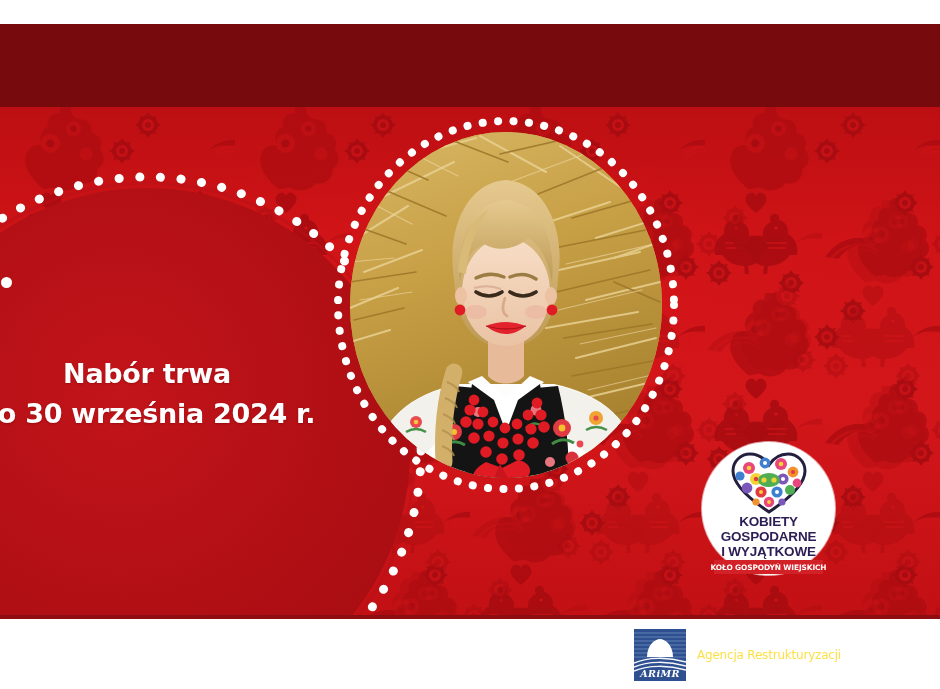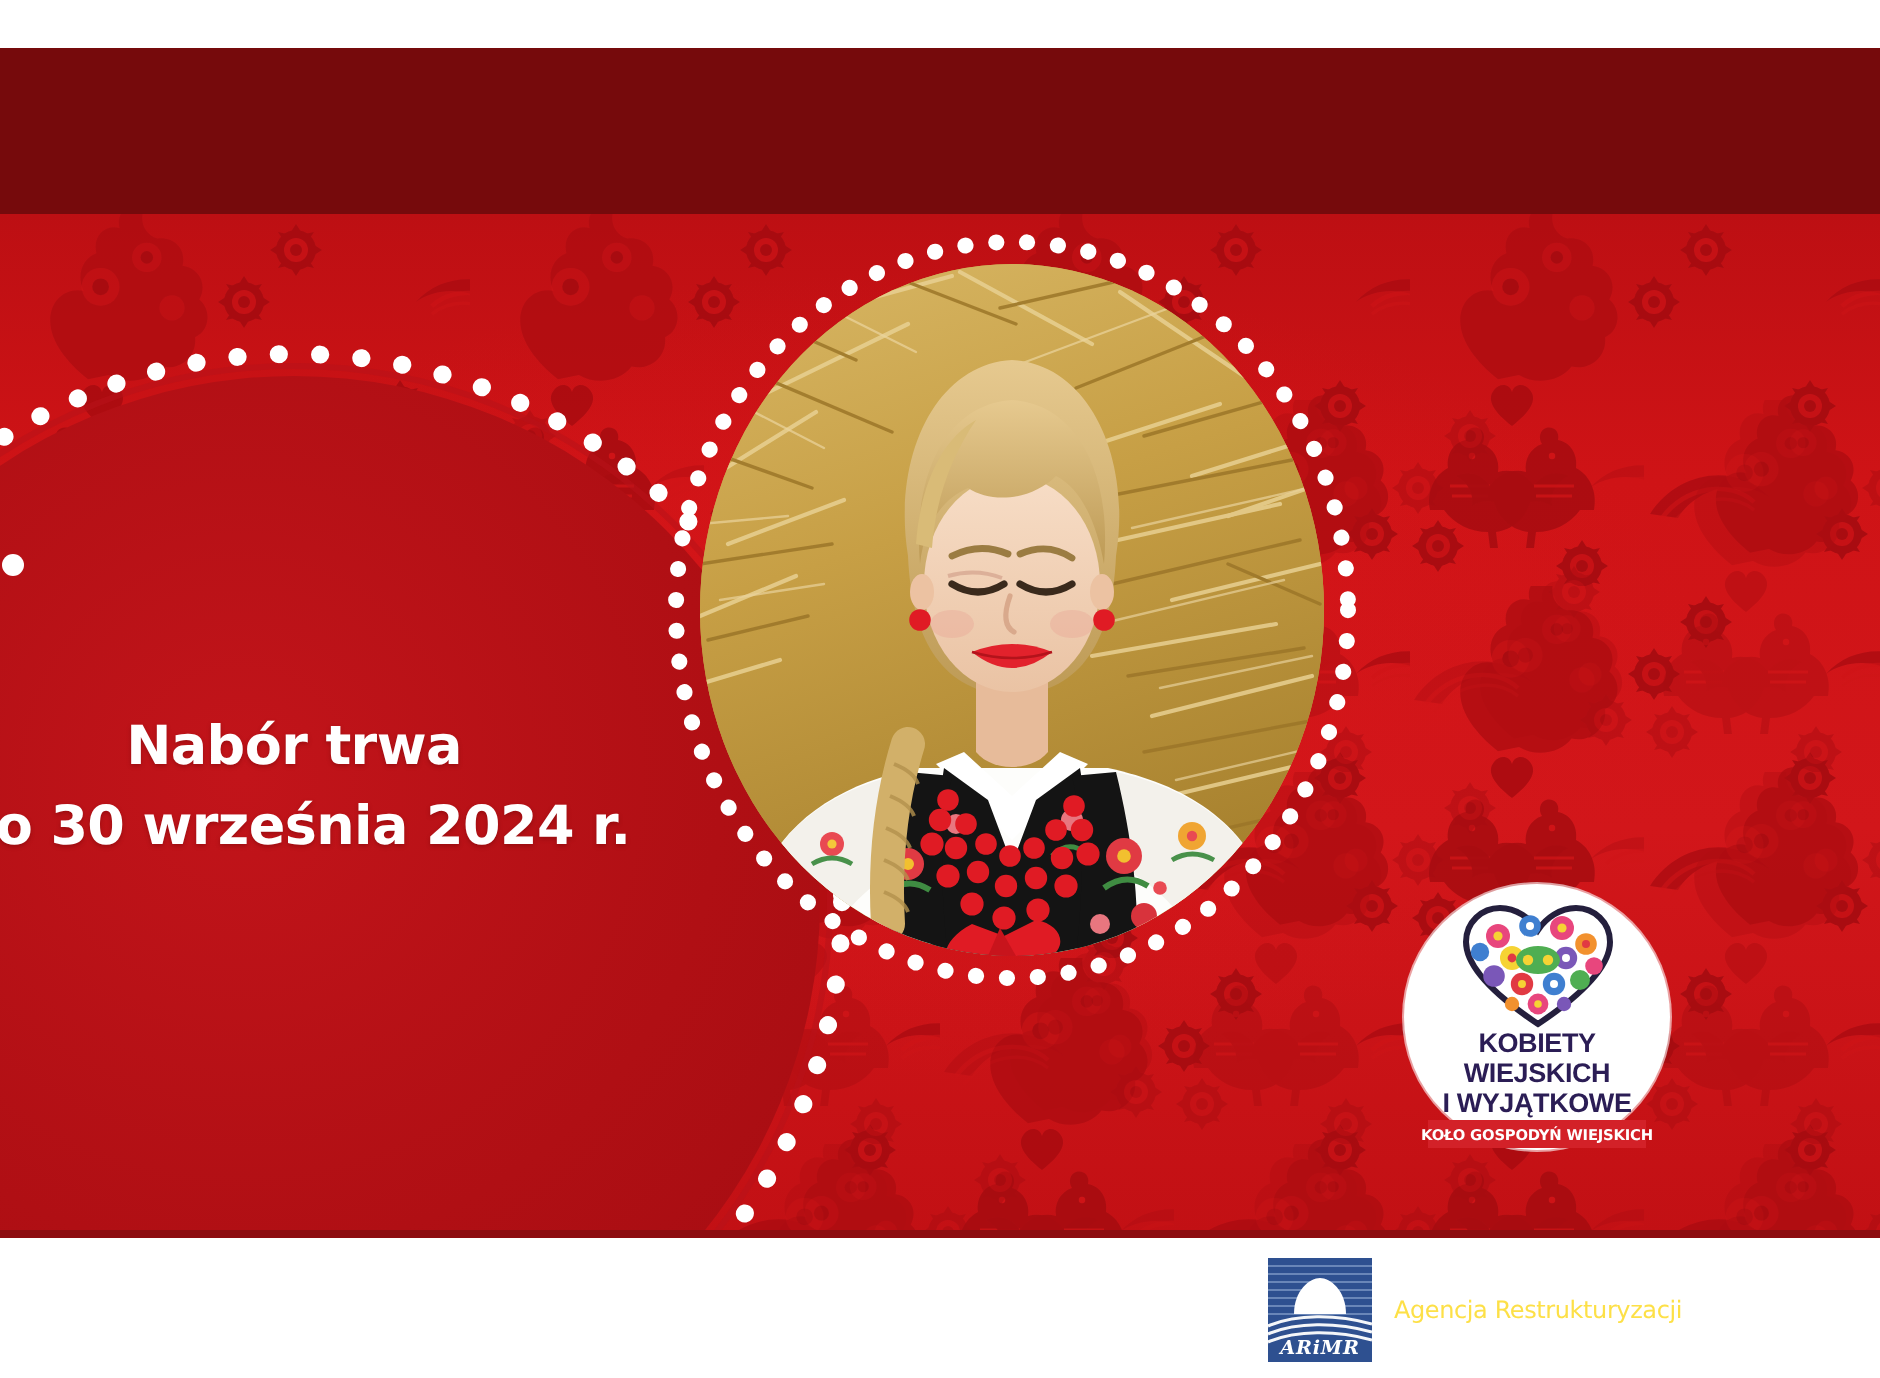--- a/index.html
+++ b/index.html
@@ -462,21 +462,21 @@
         <circle cx="48" cy="40" r="5.6" fill="#3f7fd0"></circle>
           <circle cx="48" cy="40" r="2" fill="#ffffff"></circle>
         <circle cx="61" cy="38" r="5" fill="#4fae52"></circle>
         <circle cx="40" cy="50" r="5.2" fill="#e8467d"></circle>
           <circle cx="40" cy="50" r="1.9" fill="#f6d334"></circle>
         <circle cx="27" cy="50" r="3.6" fill="#f2912e"></circle>
         <circle cx="53" cy="50" r="3.6" fill="#7a57b8"></circle>
       </g>
     </svg>
     <div class="kgw-l1">KOBIETY</div>
-    <div class="kgw-l2">WIEJSKICH</div>
+    <div class="kgw-l2">GOSPODARNE</div>
     <div class="kgw-l3">I WYJĄTKOWE</div>
     <div class="kgw-banner">
       <span>KOŁO GOSPODYŃ WIEJSKICH</span>
     </div>
   </div>
 
   <div class="header-band"></div>
   <div class="header-title">Nabór wniosków dla Kół Gospodyń Wiejskich</div>
 
   <div class="footer-rule"></div>

